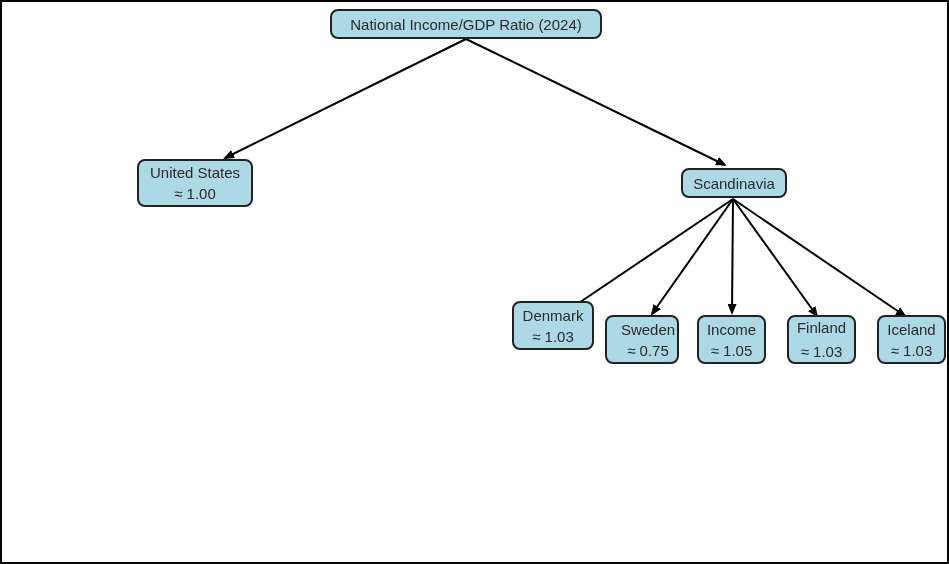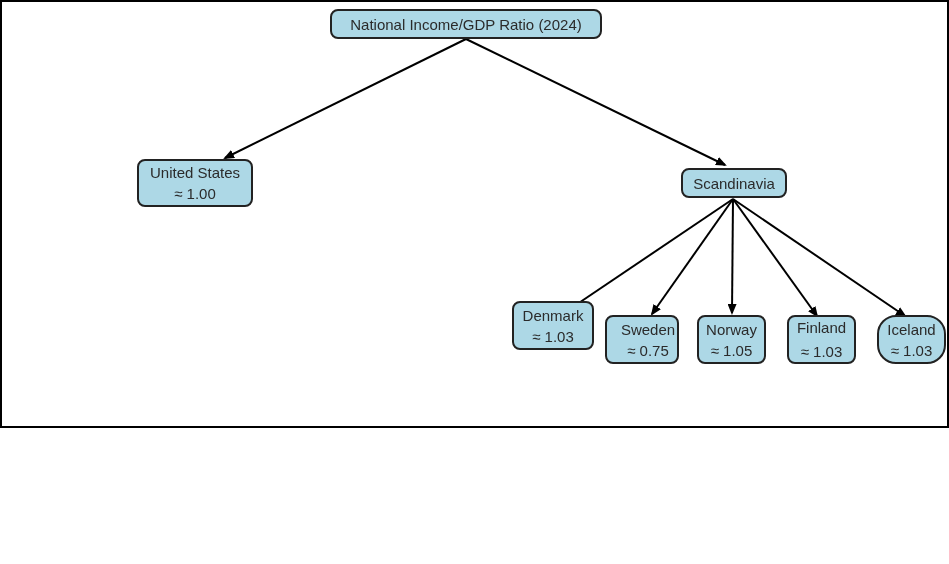--- a/index.html
+++ b/index.html
@@ -1,19 +1,19 @@
 <!DOCTYPE html>
 <html><head>
 <meta charset="utf-8">
 <style>
   html, body { margin: 0; padding: 0; background: #ffffff; }
   .frame {
     position: relative;
     width: 949px;
-    height: 428px;
+    height: 564px;
     box-sizing: border-box;
     border: 2px solid #000000;
     background: #ffffff;
     overflow: hidden;
     font-family: "Liberation Sans", sans-serif;
   }
   .edges {
     position: absolute;
     left: 0; top: 0;
     width: 949px; height: 564px;
@@ -36,21 +36,21 @@
   }
   .node .label, .node .value { display: block; white-space: nowrap; }
   
   .n-root        { left: 328px; top:   7px; width: 272px; height: 30px; }
   .n-us          { left: 135px; top: 157px; width: 116px; height: 48px; }
   .n-scandinavia { left: 679px; top: 166px; width: 106px; height: 30px; justify-content: center; }
   .n-denmark     { left: 510px; top: 299px; width:  82px; height: 49px; }
   .n-sweden      { left: 603px; top: 313px; width:  74px; height: 49px; padding-left: 12px; }
   .n-norway      { left: 695px; top: 313px; width:  69px; height: 49px; }
   .n-finland     { left: 785px; top: 313px; width:  69px; height: 49px; justify-content: space-between; }
-  .n-iceland     { left: 875px; top: 313px; width:  69px; height: 49px; border-radius: 19px; }
+  .n-iceland     { left: 875px; top: 313px; width:  69px; height: 49px; }
 </style>
 </head>
 <body>
 
 <div class="frame">
 
   <svg class="edges" viewBox="0 0 949 564" xmlns="http://www.w3.org/2000/svg" aria-hidden="true">
     <defs>
       <marker id="arrow" markerWidth="11" markerHeight="9" refX="9" refY="4.5" orient="auto" markerUnits="userSpaceOnUse">
         <path d="M0,0 L11,4.5 L0,9 z" fill="#000000"></path>
@@ -85,21 +85,21 @@
     <span class="label">Denmark</span>
     <span class="value">≈ 1.03</span>
   </div>
 
   <div class="node n-sweden">
     <span class="label">Sweden</span>
     <span class="value">≈ 0.75</span>
   </div>
 
   <div class="node n-norway">
-    <span class="label">Norway</span>
+    <span class="label">Income</span>
     <span class="value">≈ 1.05</span>
   </div>
 
   <div class="node n-finland">
     <span class="label">Finland</span>
     <span class="value">≈ 1.03</span>
   </div>
 
   <div class="node n-iceland">
     <span class="label">Iceland</span>

